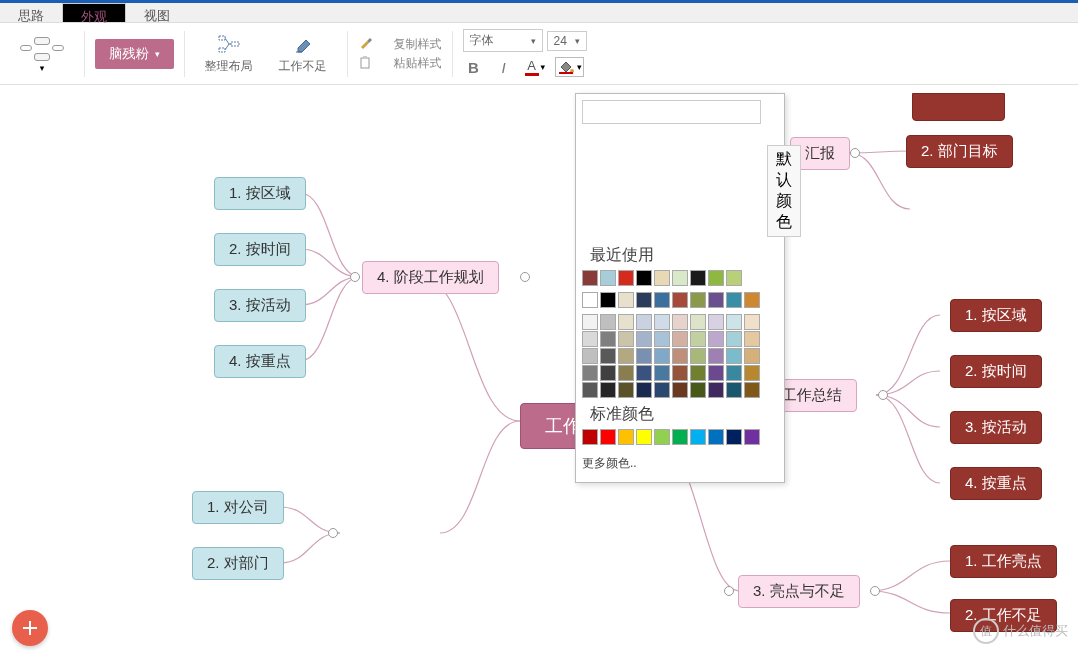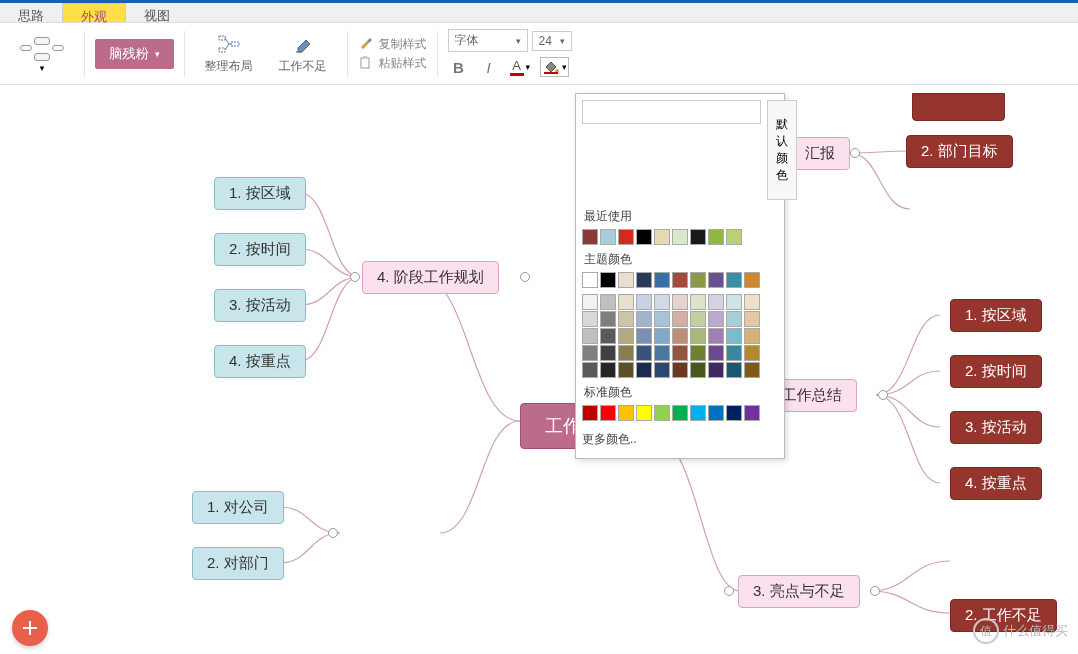--- a/index.html
+++ b/index.html
@@ -2,41 +2,41 @@
 <html><head>
 <meta charset="utf-8">
 <style>
 * { box-sizing: border-box; margin: 0; padding: 0; }
 body { font-family: "Microsoft YaHei", sans-serif; font-size: 13px; background: #fff; width: 1078px; height: 654px; overflow: hidden; position: relative; }
 
 
 .top-bar { height: 3px; background: #1a5fb4; }
 .tabs { display: flex; background: #f0f0f0; height: 20px; border-bottom: 1px solid #ddd; }
 .tab { padding: 4px 18px; cursor: pointer; color: #555; }
-.tab.active { background: #fde047; color: #a0507a; border-top: 1px solid #ccc; border-left: 1px solid #ccc; border-right: 1px solid #ccc; }
+.tab.active { background: #000000; color: #a0507a; border-top: 1px solid #ccc; border-left: 1px solid #ccc; border-right: 1px solid #ccc; }
 
 
 .toolbar { display: flex; align-items: center; height: 62px; background: #fff; border-bottom: 1px solid #e0e0e0; padding: 0 10px; gap: 6px; }
 .tb-group { display: flex; flex-direction: column; align-items: center; padding: 2px 10px; }
 .tb-sep { width: 1px; height: 46px; background: #e5e5e5; margin: 0 4px; }
 .structure-icon { width: 44px; height: 28px; position: relative; }
 .structure-icon::before, .structure-icon::after { content: ''; position: absolute; width: 14px; height: 6px; border: 1px solid #999; border-radius: 3px; background: #f5f5f5; }
 .structure-icon::before { top: 2px; left: 14px; }
 .structure-icon::after { bottom: 2px; left: 14px; }
 .structure-icon .side-l, .structure-icon .side-r { position: absolute; width: 12px; height: 6px; border: 1px solid #999; border-radius: 3px; top: 10px; }
 .structure-icon .side-l { left: 0; }
 .structure-icon .side-r { right: 0; }
 
 .pink-btn { background: #bc6b8a; color: #fff; border: none; padding: 6px 14px; border-radius: 2px; display: flex; align-items: center; gap: 6px; cursor: pointer; }
 .chev { font-size: 9px; }
 .tb-label { font-size: 12px; color: #666; margin-top: 2px; }
 .tb-icon { width: 24px; height: 24px; display: flex; align-items: center; justify-content: center; font-size: 18px; }
 
 .fmt-col { display: flex; flex-direction: column; gap: 2px; }
-.fmt-row { display: flex; align-items: center; gap: 5px; font-size: 12px; color: #888; }
+.fmt-row { display: flex; align-items: center; gap: 20px; font-size: 12px; color: #888; }
 .fmt-row .ico { width: 16px; height: 16px; display: inline-flex; align-items: center; justify-content: center; }
 
 .font-sel { display: flex; align-items: center; gap: 4px; }
 .sel { border: 1px solid #ccc; padding: 2px 6px; background: #fff; min-width: 80px; display: flex; justify-content: space-between; align-items: center; font-size: 12px; color: #666; }
 .sel.sm { min-width: 40px; }
 
 .text-fmt { display: flex; align-items: center; gap: 8px; }
 .fmt-btn { width: 22px; height: 22px; display: flex; align-items: center; justify-content: center; cursor: pointer; color: #777; font-size: 15px; }
 .fmt-btn.b { font-weight: bold; }
 .fmt-btn.i { font-style: italic; }
@@ -51,22 +51,22 @@
 .node.pinkp { background: #fce0ed; border-color: #d8a5c1; color: #333; }
 .node.red { background: #96342e; border-color: #7a2822; color: #fff; }
 .node.center { background: #bc6b8a; border-color: #a05078; color: #fff; padding: 10px 24px; font-size: 18px; }
 .conn { position: absolute; stroke: #d0a0b8; stroke-width: 1.2; fill: none; }
 .dot { position: absolute; width: 10px; height: 10px; border: 1px solid #999; border-radius: 50%; background: #fff; }
 
 
 .color-popup { position: absolute; top: 93px; left: 575px; width: 210px; background: #fff; border: 1px solid #bbb; box-shadow: 2px 2px 6px rgba(0,0,0,0.15); padding: 6px; z-index: 100; }
 .cp-row1 { display: flex; gap: 6px; margin-bottom: 8px; }
 .cp-input { flex: 1; border: 1px solid #ccc; height: 24px; }
-.cp-default { border: 1px solid #ccc; padding: 15px 8px; font-size: 12px; background: #f8f8f8; cursor: pointer; }
-.cp-section-title { font-size: 12px; color: #444; margin: 4px 2px; }
+.cp-default { border: 1px solid #ccc; padding: 3px 8px; font-size: 16px; background: #f8f8f8; cursor: pointer; margin-top: 45px; }
+.cp-section-title { font-size: 16px; color: #444; margin: 4px 8px; }
 .cp-swatches { display: flex; flex-wrap: wrap; gap: 2px; margin-bottom: 6px; }
 .cp-sw { border: 1px solid #aaa; cursor: pointer; }
 .cp-sw.small { width: 16px; height: 16px; }
 .cp-theme { display: flex; gap: 2px; }
 .cp-more { font-size: 12px; color: #444; padding: 4px 0; cursor: pointer; }
 
 .add-btn { position: absolute; bottom: 8px; left: 12px; width: 36px; height: 36px; background: #e8604c; border-radius: 50%; color: #fff; display: flex; align-items: center; justify-content: center; font-size: 22px; cursor: pointer; box-shadow: 0 2px 4px rgba(0,0,0,0.2); }
 .watermark { position: absolute; bottom: 10px; right: 10px; color: #bbb; font-size: 13px; display: flex; align-items: center; gap: 4px; }
 .wm-circ { width: 26px; height: 26px; border: 2px solid #ccc; border-radius: 50%; display: flex; align-items: center; justify-content: center; font-size: 12px; }
 </style>
@@ -209,20 +209,21 @@
   <div class="node red" style="top:0px;left:912px;border-radius:0 0 4px 4px;padding-top:3px">&nbsp;&nbsp;&nbsp;&nbsp;&nbsp;&nbsp;&nbsp;&nbsp;&nbsp;&nbsp;&nbsp;&nbsp;&nbsp;&nbsp;&nbsp;</div>
   <div class="node red" style="top:42px;left:906px">2. 部门目标</div>
 
   <div class="node pinkp" style="top:286px;left:720px">2. 阶段工作总结</div>
   <div class="node red" style="top:206px;left:950px">1. 按区域</div>
   <div class="node red" style="top:262px;left:950px">2. 按时间</div>
   <div class="node red" style="top:318px;left:950px">3. 按活动</div>
   <div class="node red" style="top:374px;left:950px">4. 按重点</div>
 
   <div class="node pinkp" style="top:482px;left:738px">3. 亮点与不足</div>
+  <div class="node red" style="top:452px;left:950px">1. 工作亮点</div>
   <div class="node red" style="top:506px;left:950px">2. 工作不足</div>
 
   <div class="dot" style="top:179px;left:520px"></div>
   <div class="dot" style="top:179px;left:350px"></div>
   <div class="dot" style="top:435px;left:328px"></div>
   <div class="dot" style="top:297px;left:706px"></div>
   <div class="dot" style="top:297px;left:878px"></div>
   <div class="dot" style="top:493px;left:724px"></div>
   <div class="dot" style="top:493px;left:870px"></div>
   <div class="dot" style="top:55px;left:850px"></div>
@@ -238,21 +239,20 @@
       <div class="cp-sw small" style="background: rgb(139, 58, 58);"></div>
       <div class="cp-sw small" style="background: rgb(166, 205, 216);"></div>
       <div class="cp-sw small" style="background: rgb(213, 43, 30);"></div>
       <div class="cp-sw small" style="background: rgb(0, 0, 0);"></div>
       <div class="cp-sw small" style="background: rgb(232, 217, 181);"></div>
       <div class="cp-sw small" style="background: rgb(217, 232, 201);"></div>
       <div class="cp-sw small" style="background: rgb(26, 26, 26);"></div>
       <div class="cp-sw small" style="background: rgb(143, 184, 64);"></div>
       <div class="cp-sw small" style="background: rgb(184, 208, 120);"></div>
     </div>
-  <div class="cp-section-title">主题颜色</div>
   <div class="cp-swatches" id="theme-base">
       <div class="cp-sw small" style="background: rgb(255, 255, 255);"></div>
       <div class="cp-sw small" style="background: rgb(0, 0, 0);"></div>
       <div class="cp-sw small" style="background: rgb(232, 224, 204);"></div>
       <div class="cp-sw small" style="background: rgb(42, 59, 92);"></div>
       <div class="cp-sw small" style="background: rgb(59, 111, 160);"></div>
       <div class="cp-sw small" style="background: rgb(168, 74, 58);"></div>
       <div class="cp-sw small" style="background: rgb(138, 154, 74);"></div>
       <div class="cp-sw small" style="background: rgb(107, 80, 143);"></div>
       <div class="cp-sw small" style="background: rgb(58, 143, 168);"></div>

